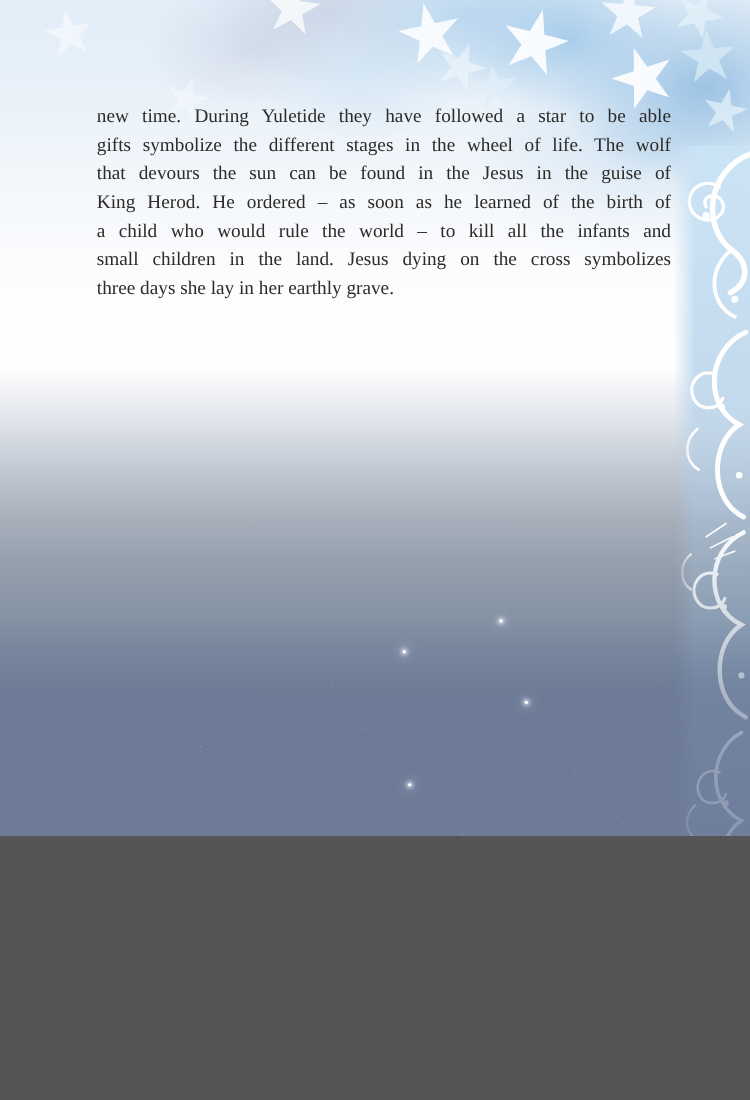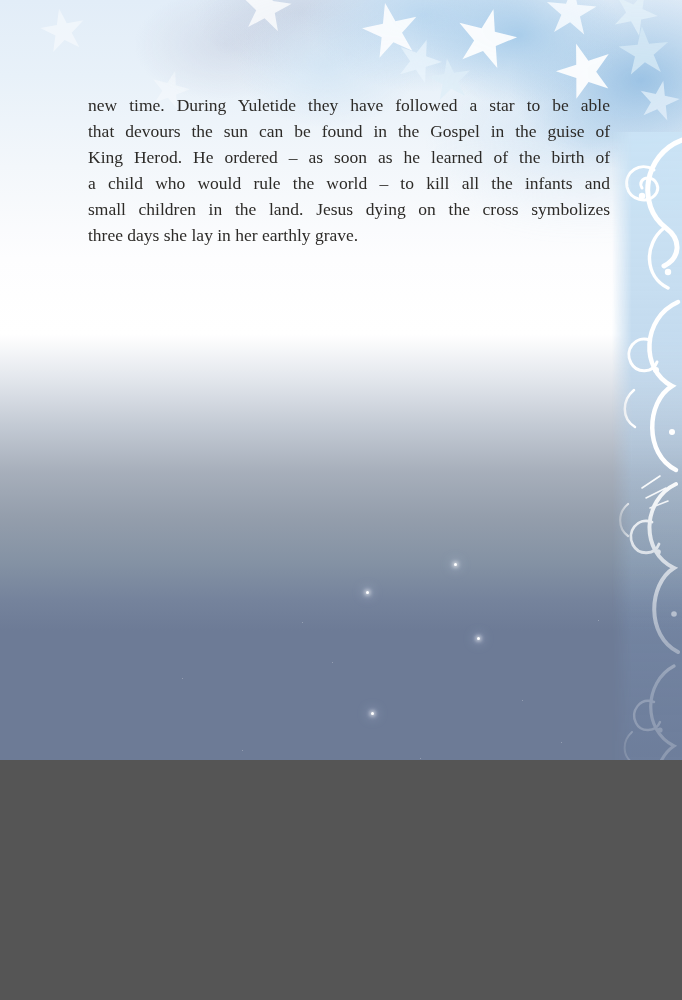--- a/index.html
+++ b/index.html
@@ -162,21 +162,22 @@
         <path d="M42,570 c-14,-5 -24,9 -18,21 c5,10 20,9 24,-1" stroke-width="2.4"></path>
         <path d="M20,600 c-10,9 -10,24 1,31" stroke-width="2"></path>
         <circle cx="48" cy="598" r="2.6" fill="#fff" stroke="none"></circle>
         <path d="M58,700 c-16,8 -18,24 -4,30" stroke-width="2.4"></path>
       </g>
     </svg>
   </div>
 
   <div class="text-block">
       <div class="text-line">new time. During Yuletide they have followed a star to be able</div>
-      <div class="text-line">that devours the sun can be found in the Gospel in the guise of</div>
+      <div class="text-line">gifts symbolize the different stages in the wheel of life. The wolf</div>
+      <div class="text-line">that devours the sun can be found in the Jesus in the guise of</div>
       <div class="text-line">King Herod. He ordered – as soon as he learned of the birth of</div>
       <div class="text-line">a child who would rule the world – to kill all the infants and</div>
       <div class="text-line">small children in the land. Jesus dying on the cross symbolizes</div>
       <div class="text-line last">three days she lay in her earthly grave.</div>
     </div>
 
   <div class="star-dot" style="left:454px;top:563px;"></div>
   <div class="star-dot" style="left:366px;top:591px;"></div>
   <div class="star-dot" style="left:477px;top:637px;"></div>
   <div class="star-dot" style="left:371px;top:712px;"></div>

